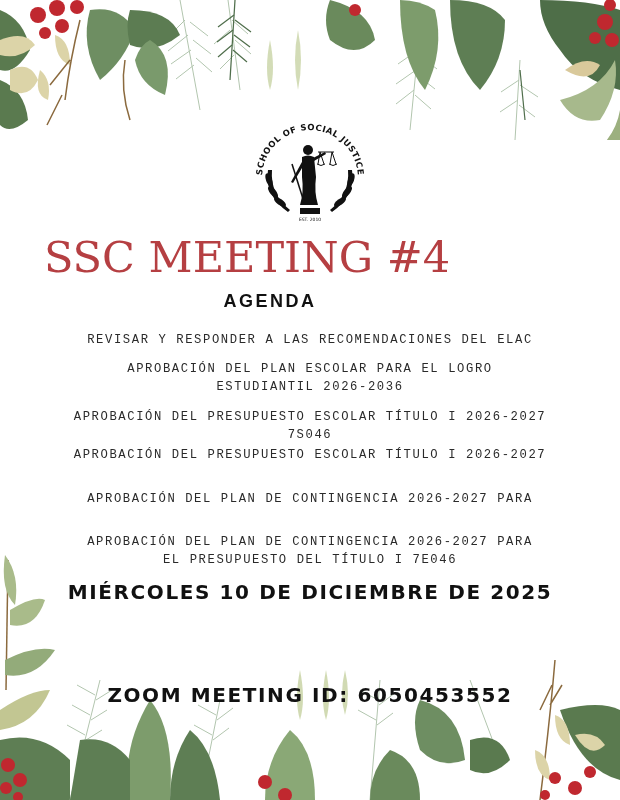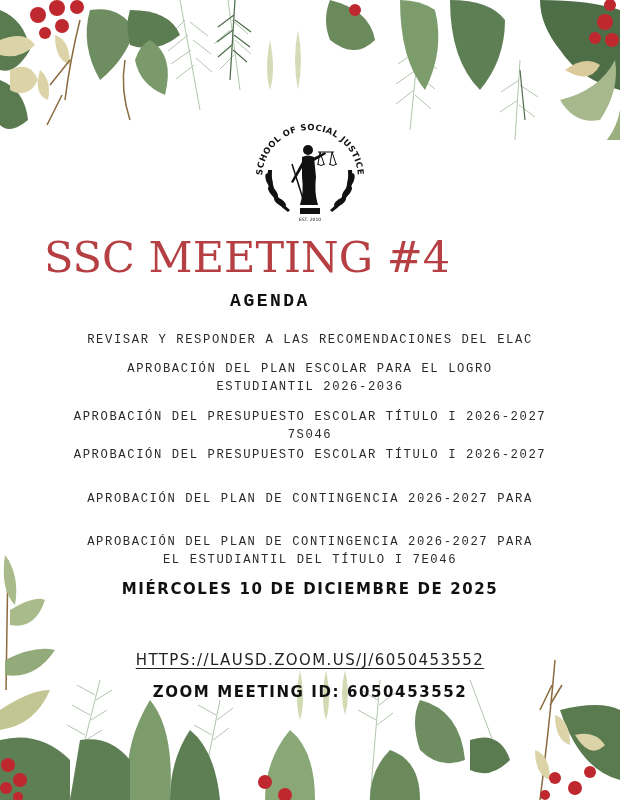--- a/index.html
+++ b/index.html
@@ -21,36 +21,36 @@
       position: absolute; left: 0; width: 494px; top: 232px;
       text-align: center;
       font-family: "DejaVu Serif", serif;
       font-size: 43px; line-height: 50px;
       color: #b53f42;
       letter-spacing: 0px;
     }
     .agenda {
       position: absolute; left: 0; width: 540px; top: 291px;
       text-align: center;
-      font-family: Liberation Mono, monospace;
+      font-family: Liberation Sans, sans-serif;
       font-weight: bold; font-size: 18px; letter-spacing: 2.5px;
       color: #111;
     }
     .item {
       position: absolute; left: 40px; width: 540px;
       text-align: center;
       font-family: Liberation Mono, monospace;
       font-size: 12.2px; letter-spacing: 1.6px; line-height: 18px;
       color: #2a2a2a;
     }
     .bold-line {
       position: absolute; left: 0; width: 620px;
       text-align: center;
       font-family: "DejaVu Sans", sans-serif;
-      font-weight: bold; font-size: 15px; letter-spacing: 1.6px;
+      font-weight: bold; font-size: 20px; letter-spacing: 1.6px;
       color: #111;
     }
     .link {
       position: absolute; left: 0; width: 620px; top: 651px;
       text-align: center;
       font-family: "DejaVu Sans", sans-serif;
       font-size: 15px; letter-spacing: 1.4px;
       color: #222;
       text-decoration: underline; text-underline-offset: 3px;
     }
@@ -248,19 +248,18 @@
     <div>7S046</div>
   </div>
   <div class="item" style="top:446px;">
     <div>APROBACIÓN DEL PRESUPUESTO ESCOLAR TÍTULO I 2026-2027</div>
   </div>
   <div class="item" style="top:490px;">
     <div>APROBACIÓN DEL PLAN DE CONTINGENCIA 2026-2027 PARA</div>
   </div>
   <div class="item" style="top:533px;">
     <div>APROBACIÓN DEL PLAN DE CONTINGENCIA 2026-2027 PARA</div>
-    <div>EL ESTUDIANTIL DEL TÍTULO I 7E046</div>
+    <div>EL PRESUPUESTO DEL TÍTULO I 7E046</div>
   </div>
 
   <div class="bold-line" style="top:580px;">MIÉRCOLES 10 DE DICIEMBRE DE 2025</div>
-  <div class="link">HTTPS://LAUSD.ZOOM.US/J/6050453552</div>
   <div class="bold-line" style="top:683px;">ZOOM MEETING ID: 6050453552</div>
 </div>
 
 </body></html>

